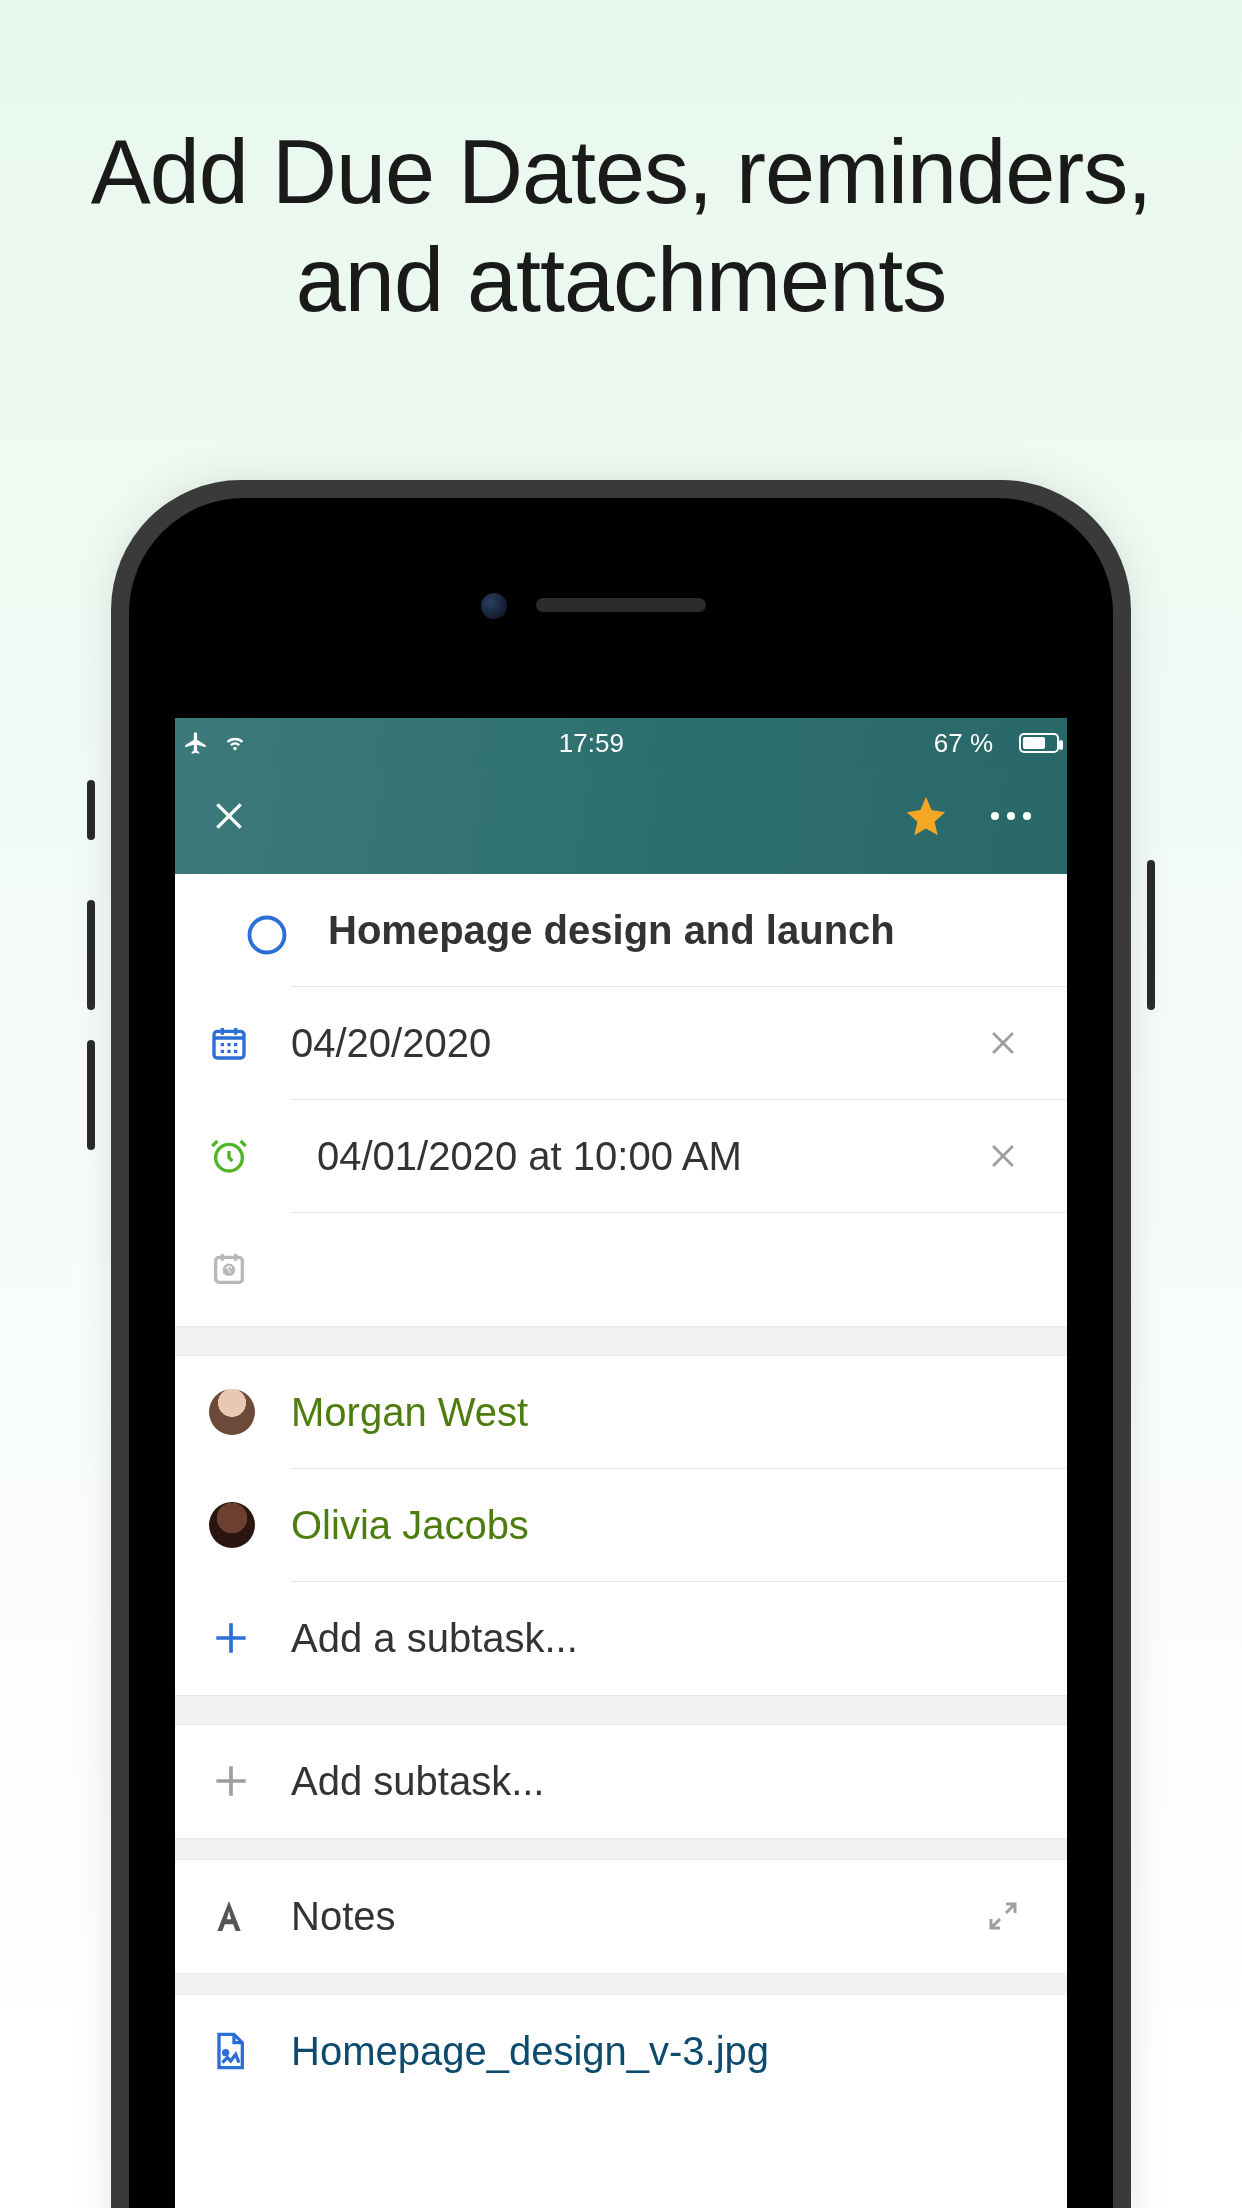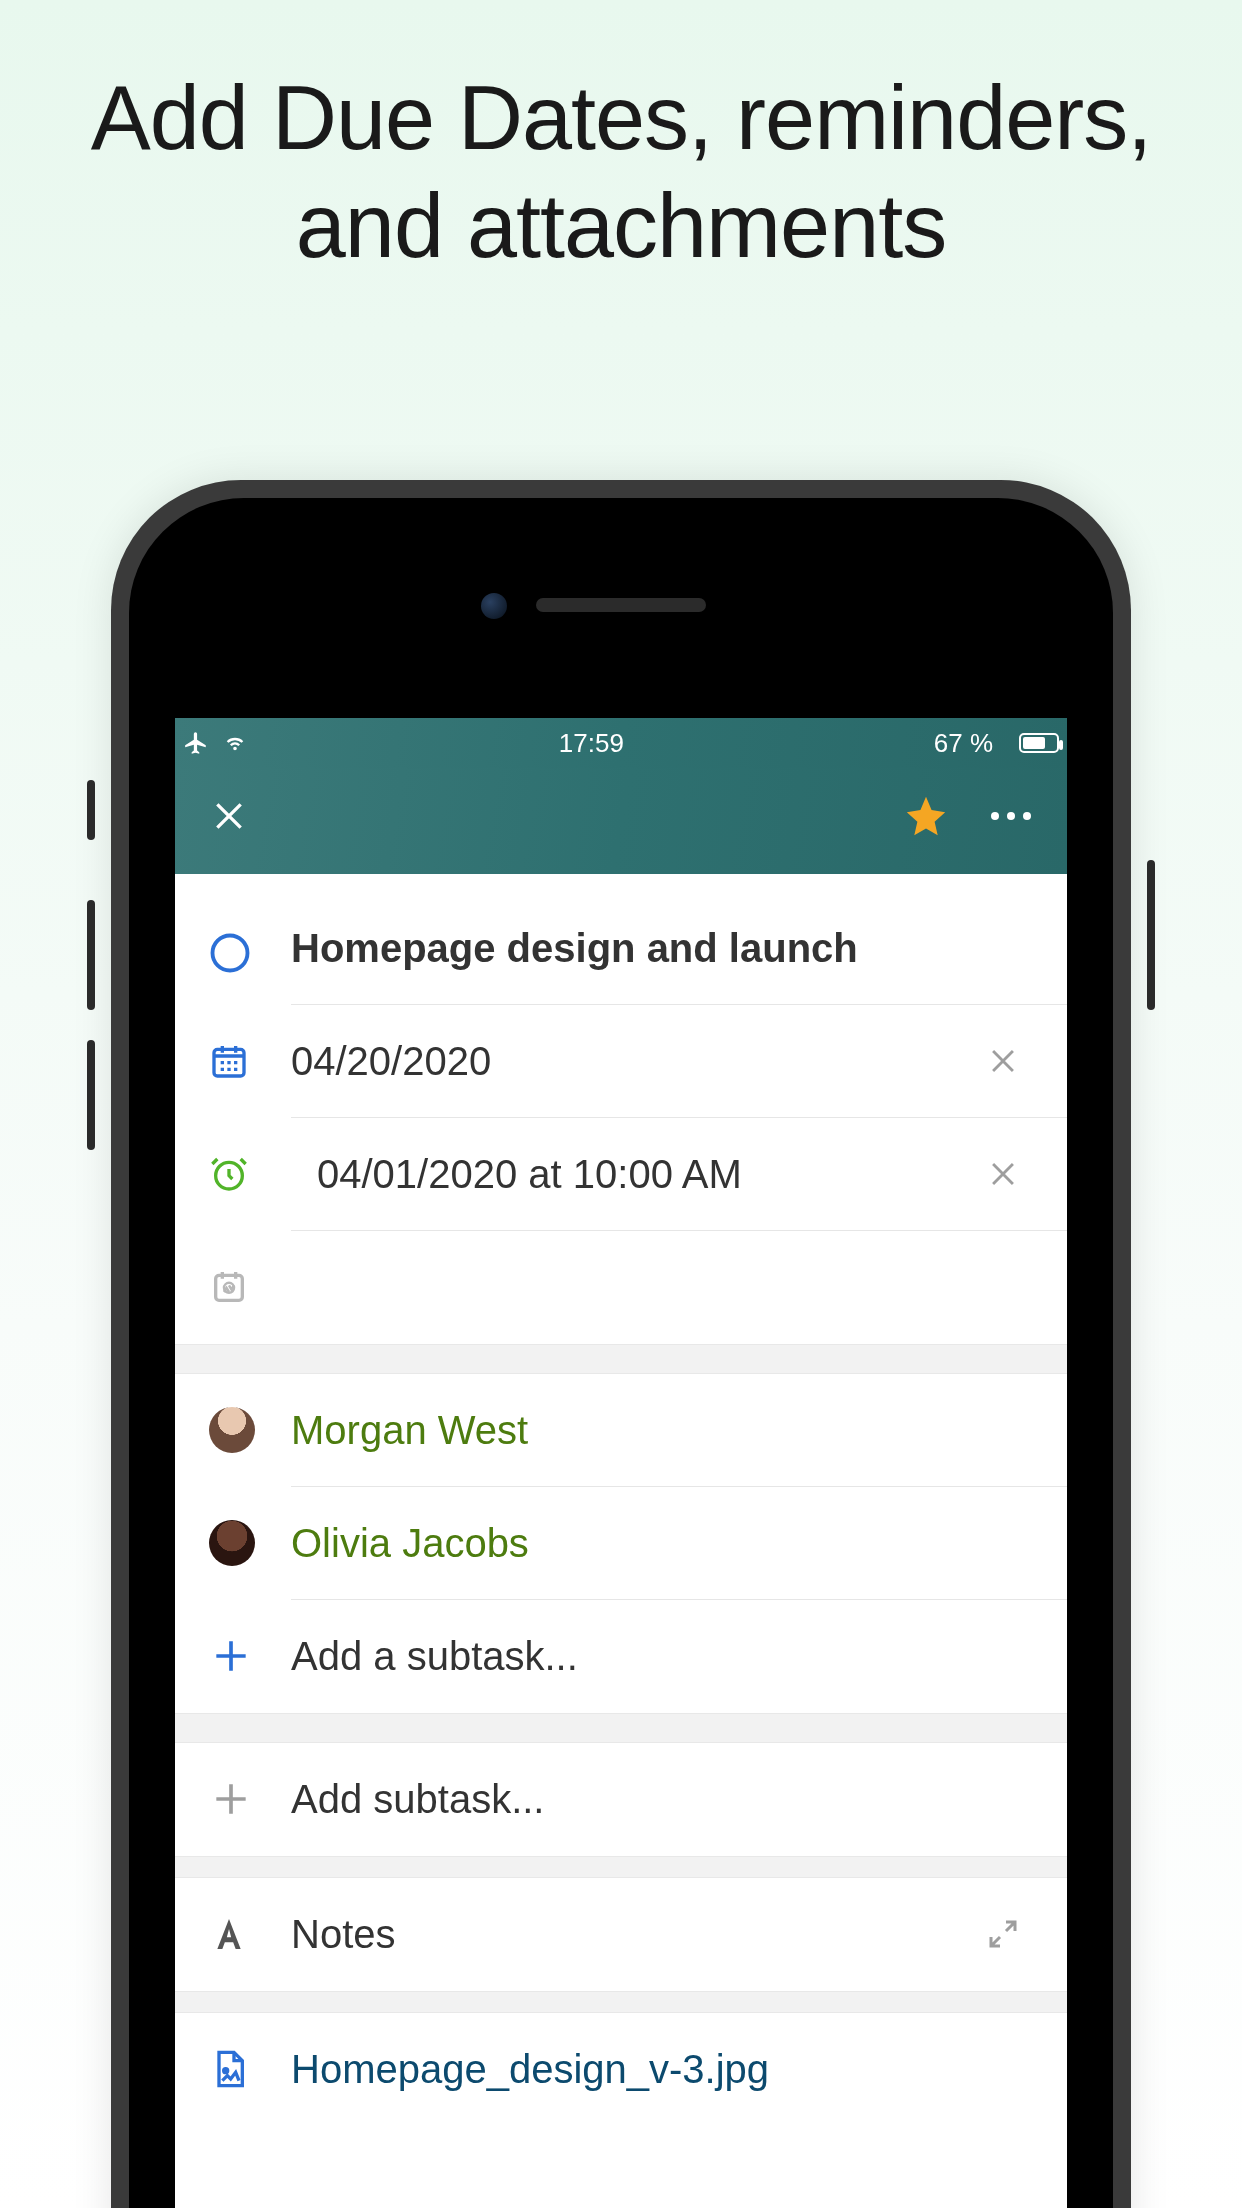--- a/index.html
+++ b/index.html
@@ -4,21 +4,21 @@
 <style>
   * { margin: 0; padding: 0; box-sizing: border-box; }
   html, body { width: 1242px; height: 2208px; }
   body {
     font-family: -apple-system, BlinkMacSystemFont, "Helvetica Neue", Arial, sans-serif;
     background: linear-gradient(180deg, #e8f8ee 0%, #f0faf4 30%, #f8fcfa 60%, #ffffff 100%);
     position: relative;
     overflow: hidden;
   }
   .promo-text {
-    padding-top: 64px;
+    padding-top: 118px;
     text-align: center;
     font-size: 90px;
     font-weight: 400;
     color: #1a1a1a;
     line-height: 1.2;
     letter-spacing: -1px;
   }
   .phone-frame {
     position: absolute;
     left: 50%;
@@ -142,21 +142,21 @@
     color: #333;
   }
   .row .trail-col {
     width: 60px;
     display:flex;
     align-items:center;
     justify-content:center;
   }
   .divider { height:1px; background:#e6e6e6; margin-left: 116px; }
 
-  .title-row { align-items: flex-start; padding-top: 50px; padding-bottom: 30px; min-height:auto;}
+  .title-row { align-items: flex-start; padding-top: 32px; padding-bottom: 30px; min-height:auto;margin-left:37px;}
   .title-row .icon-col { padding-top:8px; }
   .task-title { font-size: 54px; font-weight:700; color:#222; line-height:1.2; }
 
   .due-text { font-size: 40px; color:#333; }
   .reminder-text { font-size: 40px; color:#51b429;margin-left:26px; }
   .placeholder-text { font-size: 40px; color:#9e9e9e; }
 
   .member-row .text-col { font-size: 40px; color:#4d7c0f; }
   .avatar { width:46px; height:46px; border-radius:50%; }
   .plus-blue svg { display:block; }

